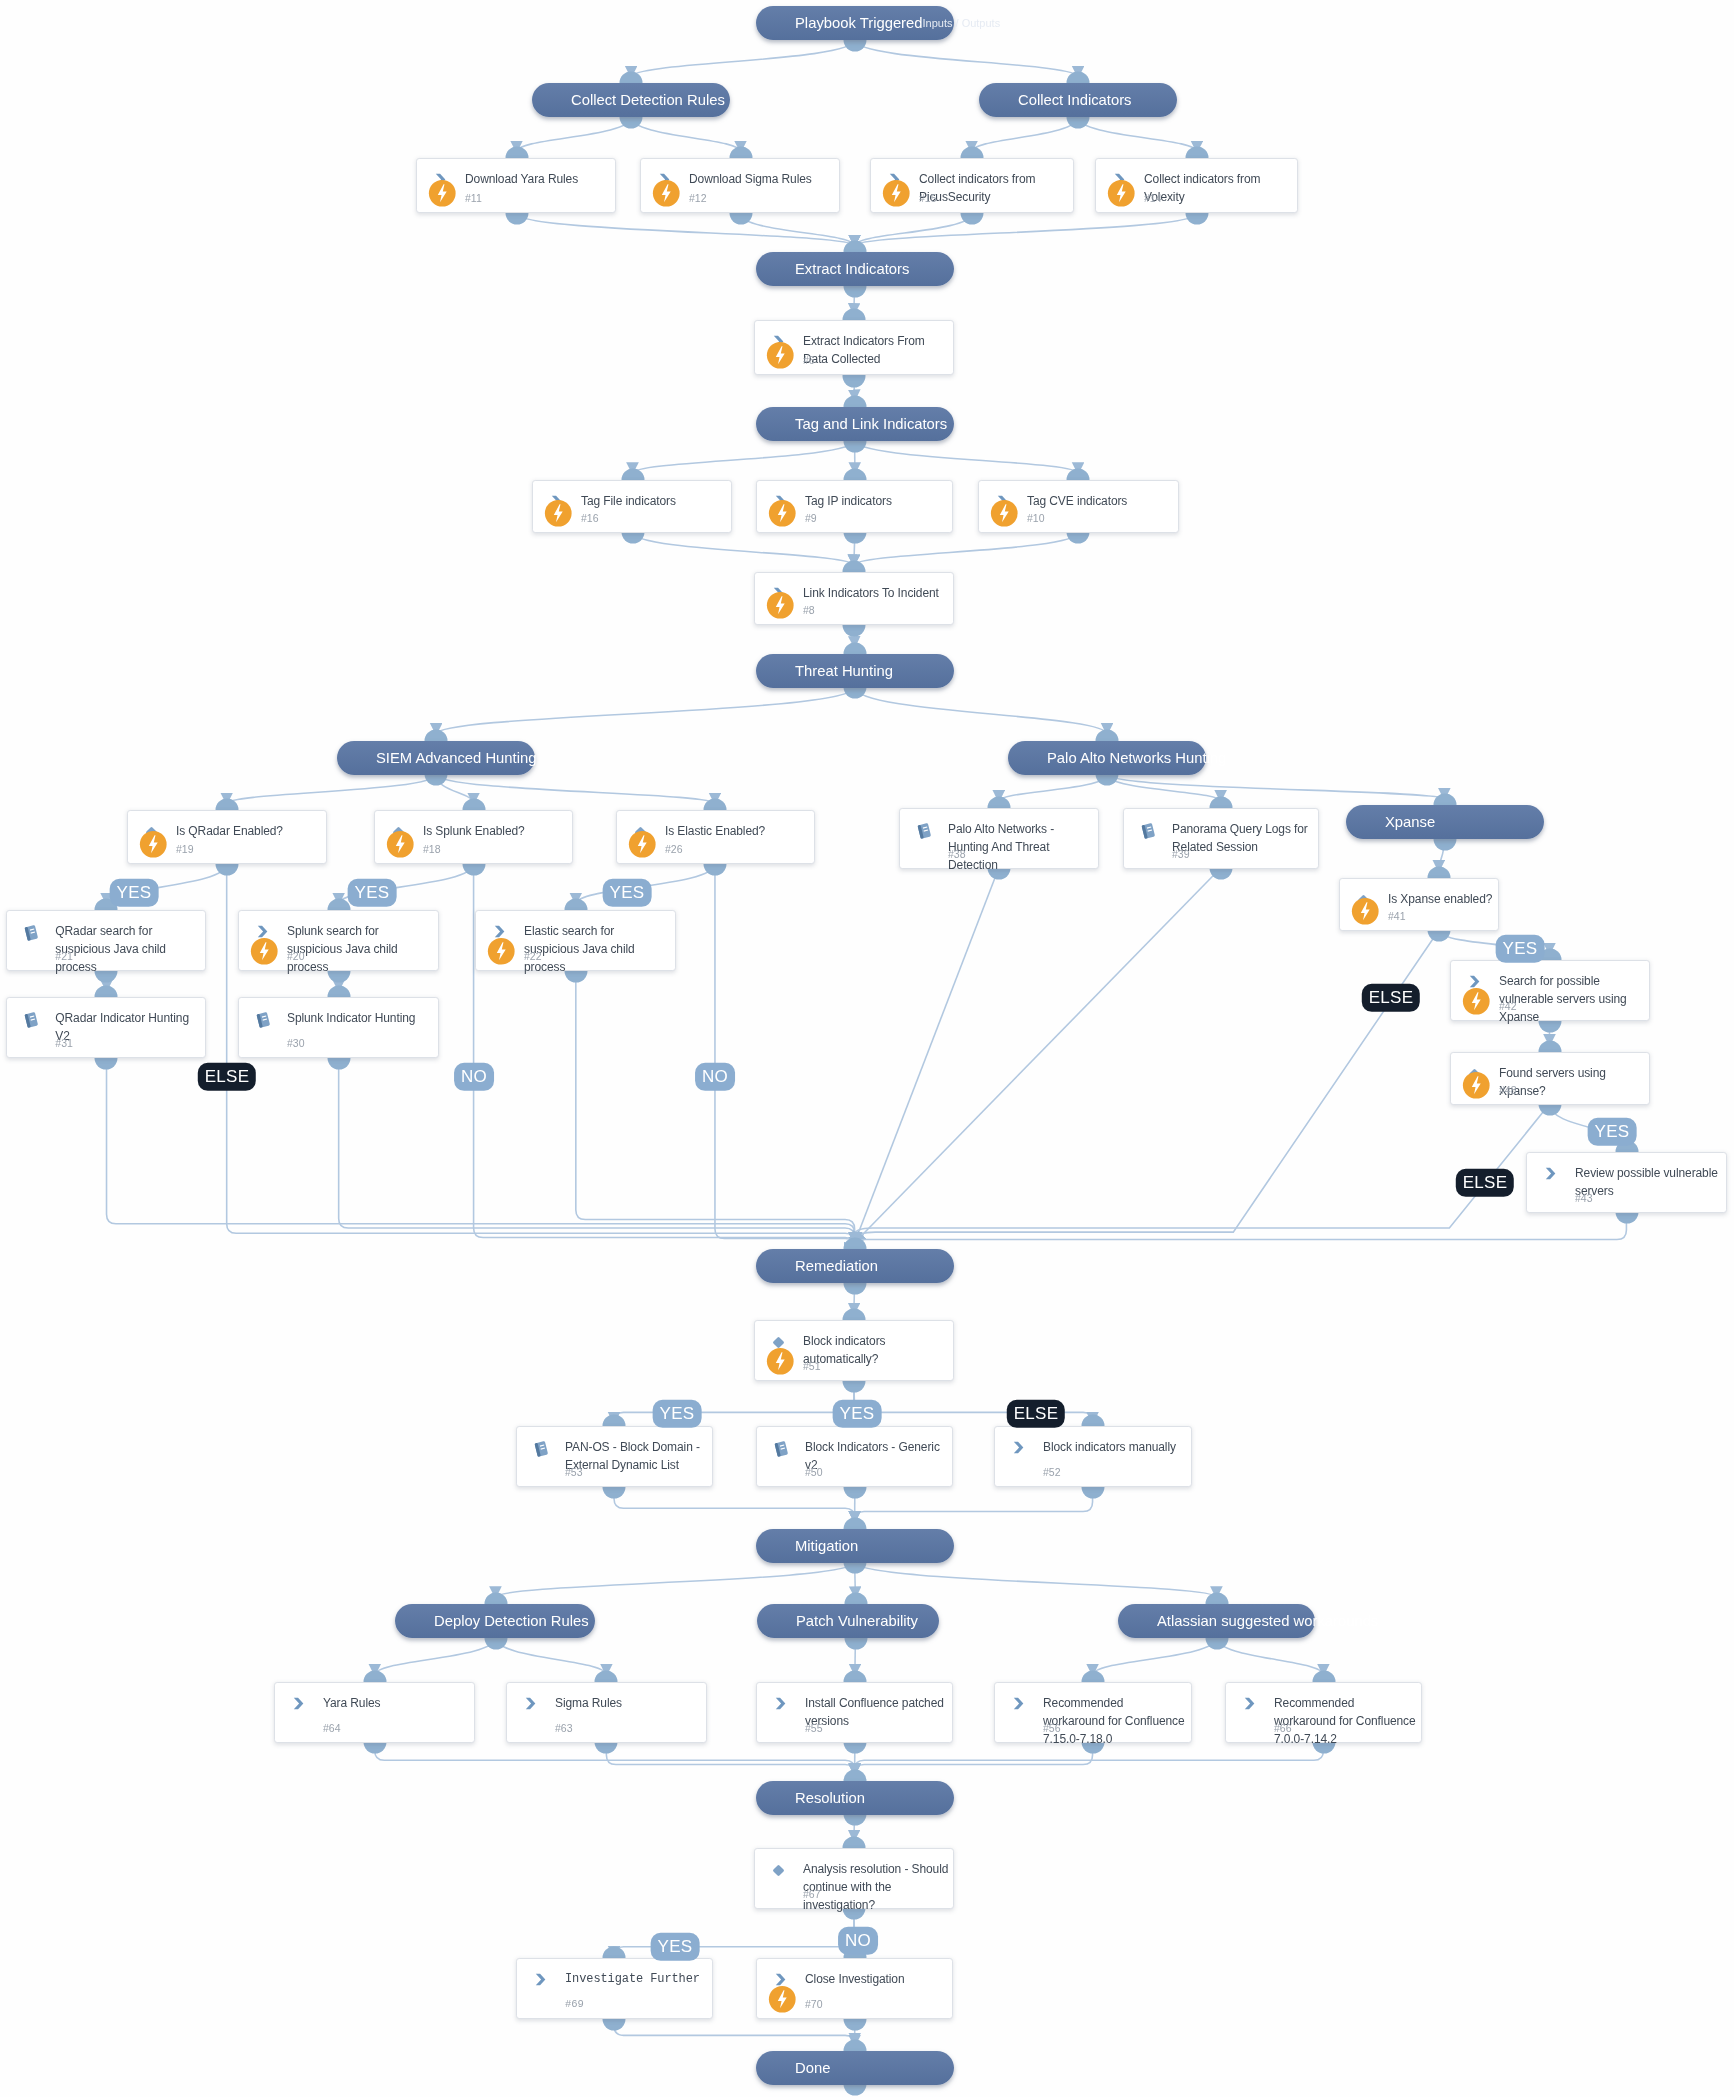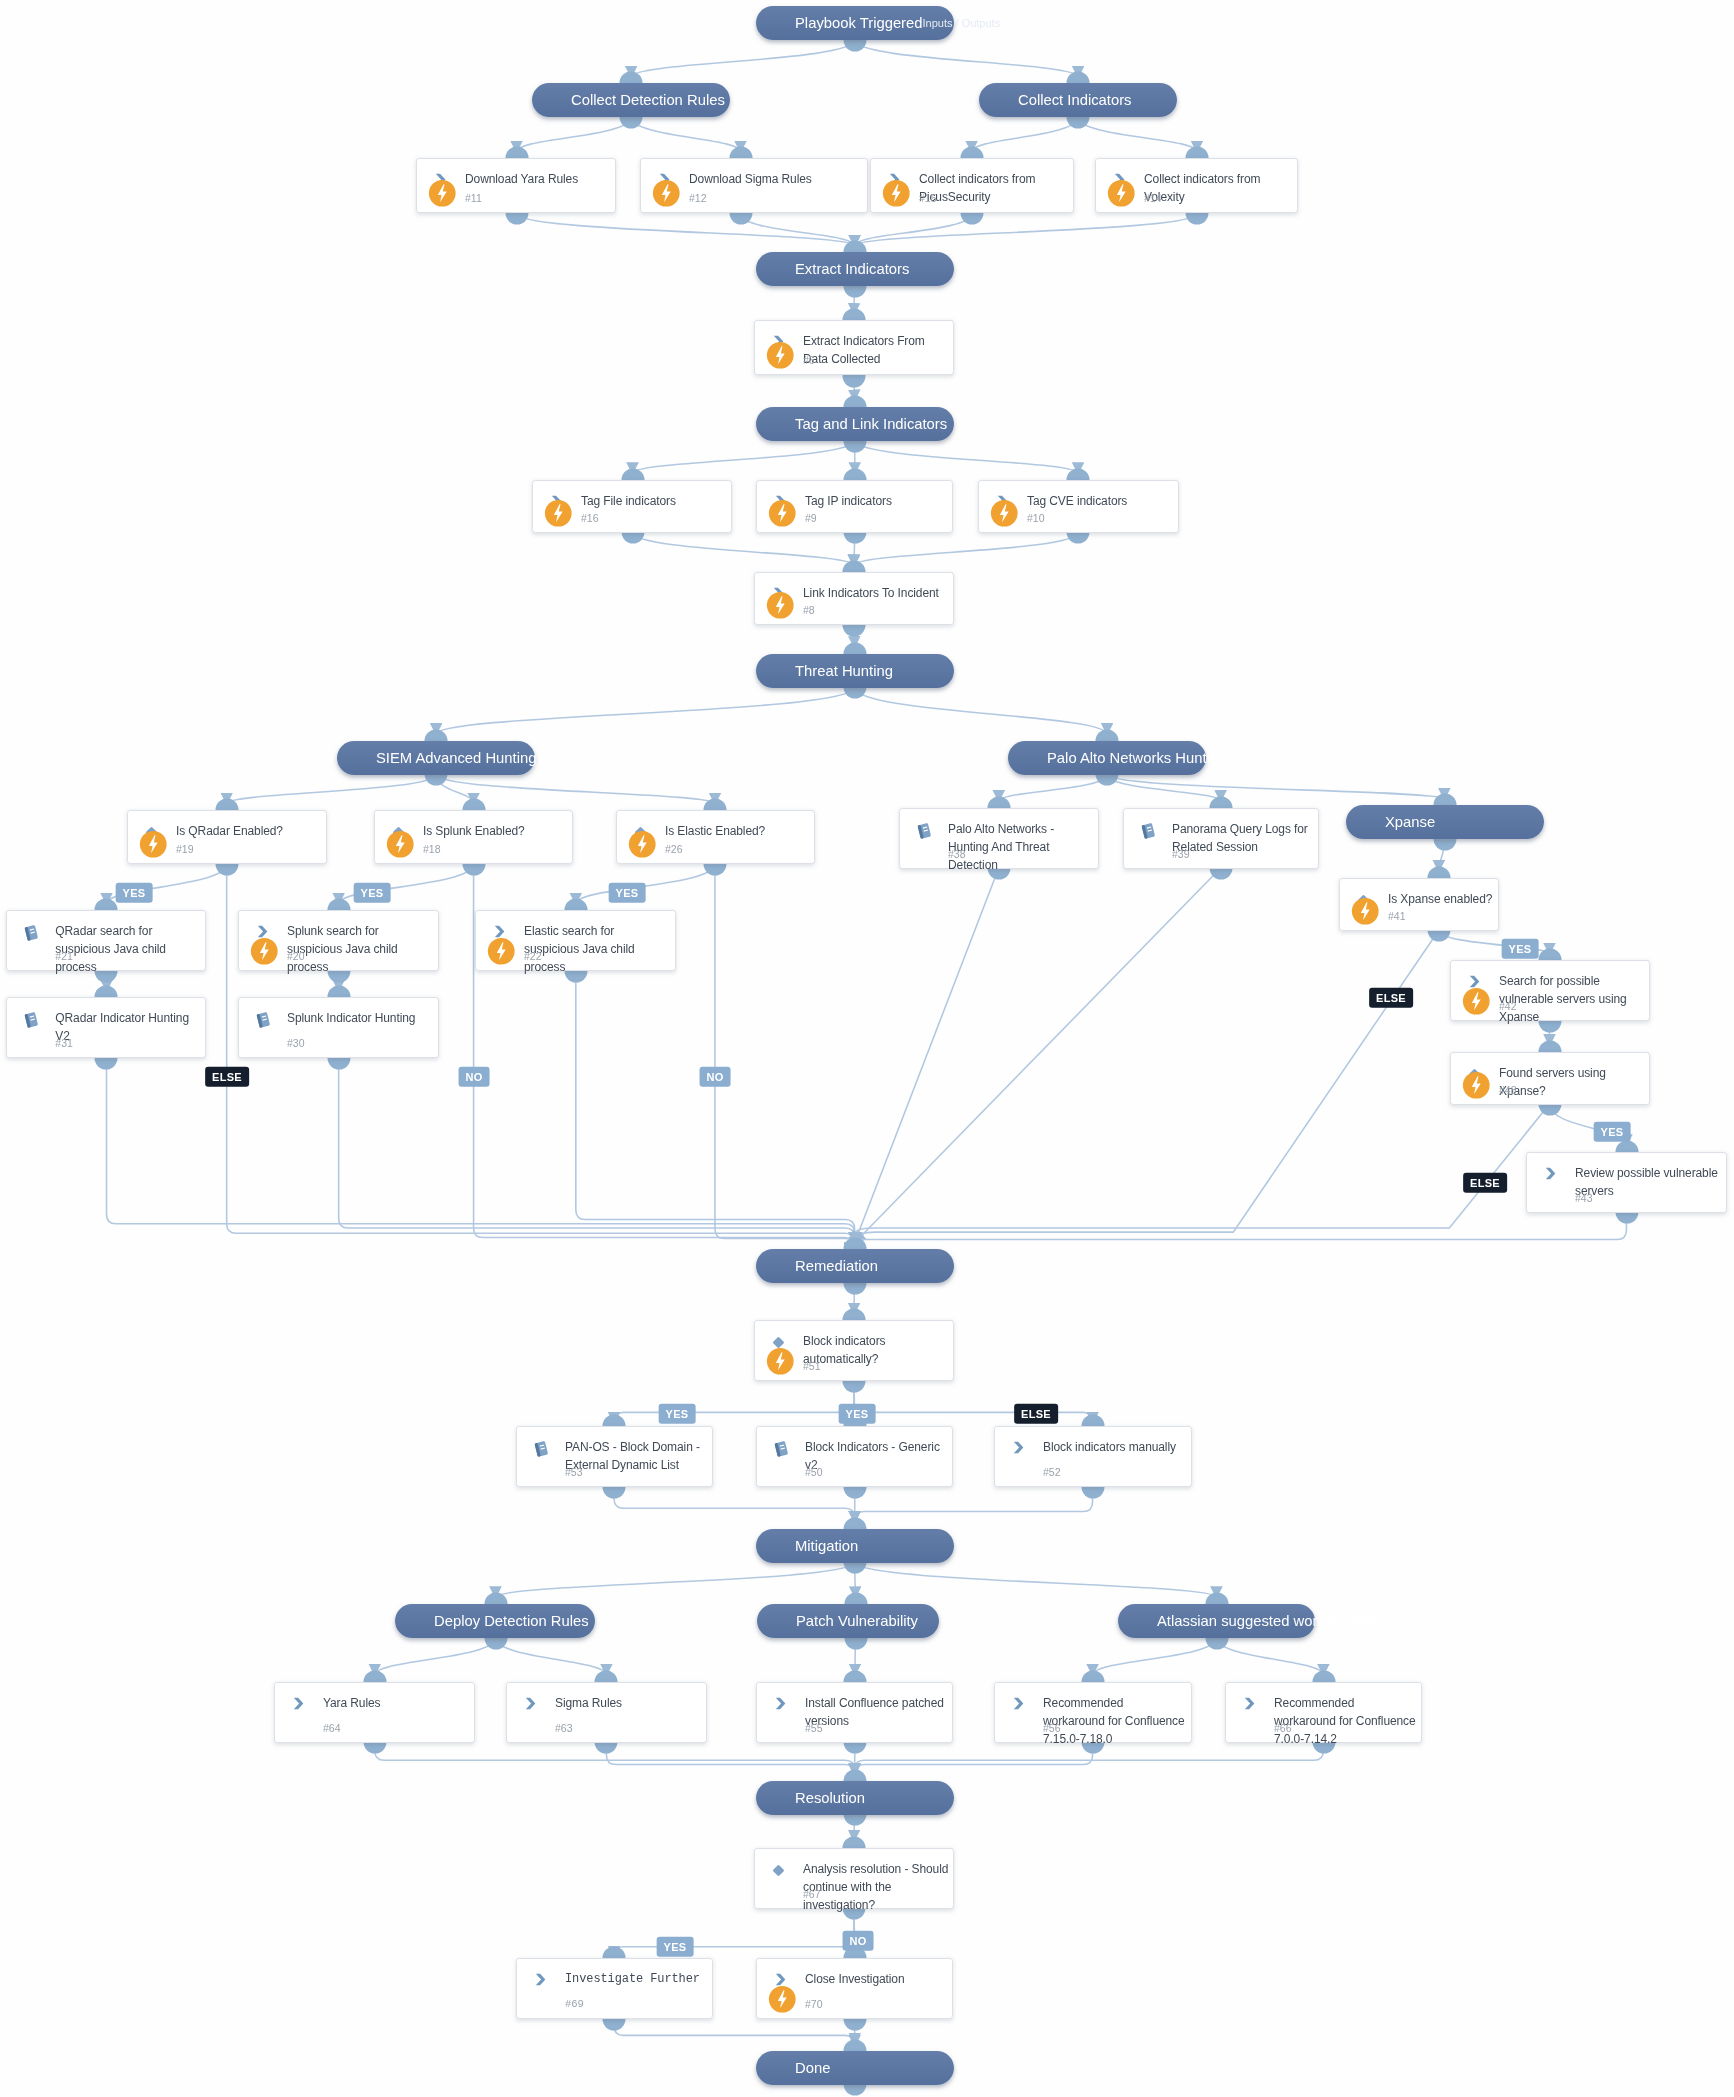--- a/index.html
+++ b/index.html
@@ -19,22 +19,22 @@
   .hdr-label{color:#ffffff;font-size:14.8px;margin-left:39px;white-space:nowrap;}
   .hdr-right{color:#e6ebf3;font-size:11px;margin-left:auto;white-space:nowrap;}
   .task-box{background:#ffffff;border:0.5px solid #dde1e7;border-radius:3.2px;
     box-shadow:0 1.1px 4.7px rgba(80,90,110,.18);}
   .task-icon{position:absolute;left:13.7px;top:11.6px;line-height:0;}
   .task-title{position:absolute;left:48px;top:10.5px;right:4.2px;
     font-size:12px;line-height:18.4px;color:#404a56;letter-spacing:-0.1px;}
   .task-num{position:absolute;left:48px;bottom:8.4px;font-size:10.5px;color:#9aa2ac;}
   .bolt{position:absolute;left:10.5px;bottom:4.2px;line-height:0;}
   .badge{position:absolute;transform:translate(-50%,-50%);
-    background:#8badd0;color:#ffffff;font-size:11px;font-weight:bold;
-    padding:4.2px 6.9px;border-radius:3px;letter-spacing:0.3px;}
+    background:#8badd0;color:#ffffff;font-size:17px;font-weight:normal;
+    padding:4.2px 6.9px;border-radius:10px;letter-spacing:0.3px;}
   .badge.dark{background:#141e2c;}
 </style>
 </head>
 <body>
 
 <div id="canvas">
   <svg id="edges" width="1734" height="2097" viewBox="0 0 3290 3979">
     <defs>
       <marker id="arr" markerWidth="10" markerHeight="10" refX="7" refY="4" orient="auto">
         <path d="M0,0 L8,4 L0,8 z" fill="#9cb9d6"></path>
@@ -230,21 +230,21 @@
       <span class="task-icon"><svg width="17" height="17" viewBox="0 0 32 32">
           <path d="M9 5h8l10 11-10 11H9l10-11z" fill="#6f97bf"></path>
         </svg></span>
       <span class="task-title">Download Yara Rules</span>
       <span class="bolt"><svg width="28.5" height="28.5" viewBox="0 0 32 32">
           <circle cx="16" cy="16" r="15" fill="#f0a12f"></circle>
           <path d="M17.5 6 L11 18 h4.2 L13.5 26 L21 14 h-4.4 L18.5 6 z" fill="#ffffff"></path>
         </svg></span>
       <span class="task-num">#11</span>
     </div>
-    <div class="node task-box" style="left: 640px; top: 158px; width: 228px; height: 55px;">
+    <div class="node task-box" style="left: 640px; top: 158px; width: 200px; height: 55px;">
       <span class="task-icon"><svg width="17" height="17" viewBox="0 0 32 32">
           <path d="M9 5h8l10 11-10 11H9l10-11z" fill="#6f97bf"></path>
         </svg></span>
       <span class="task-title">Download Sigma Rules</span>
       <span class="bolt"><svg width="28.5" height="28.5" viewBox="0 0 32 32">
           <circle cx="16" cy="16" r="15" fill="#f0a12f"></circle>
           <path d="M17.5 6 L11 18 h4.2 L13.5 26 L21 14 h-4.4 L18.5 6 z" fill="#ffffff"></path>
         </svg></span>
       <span class="task-num">#12</span>
     </div>

